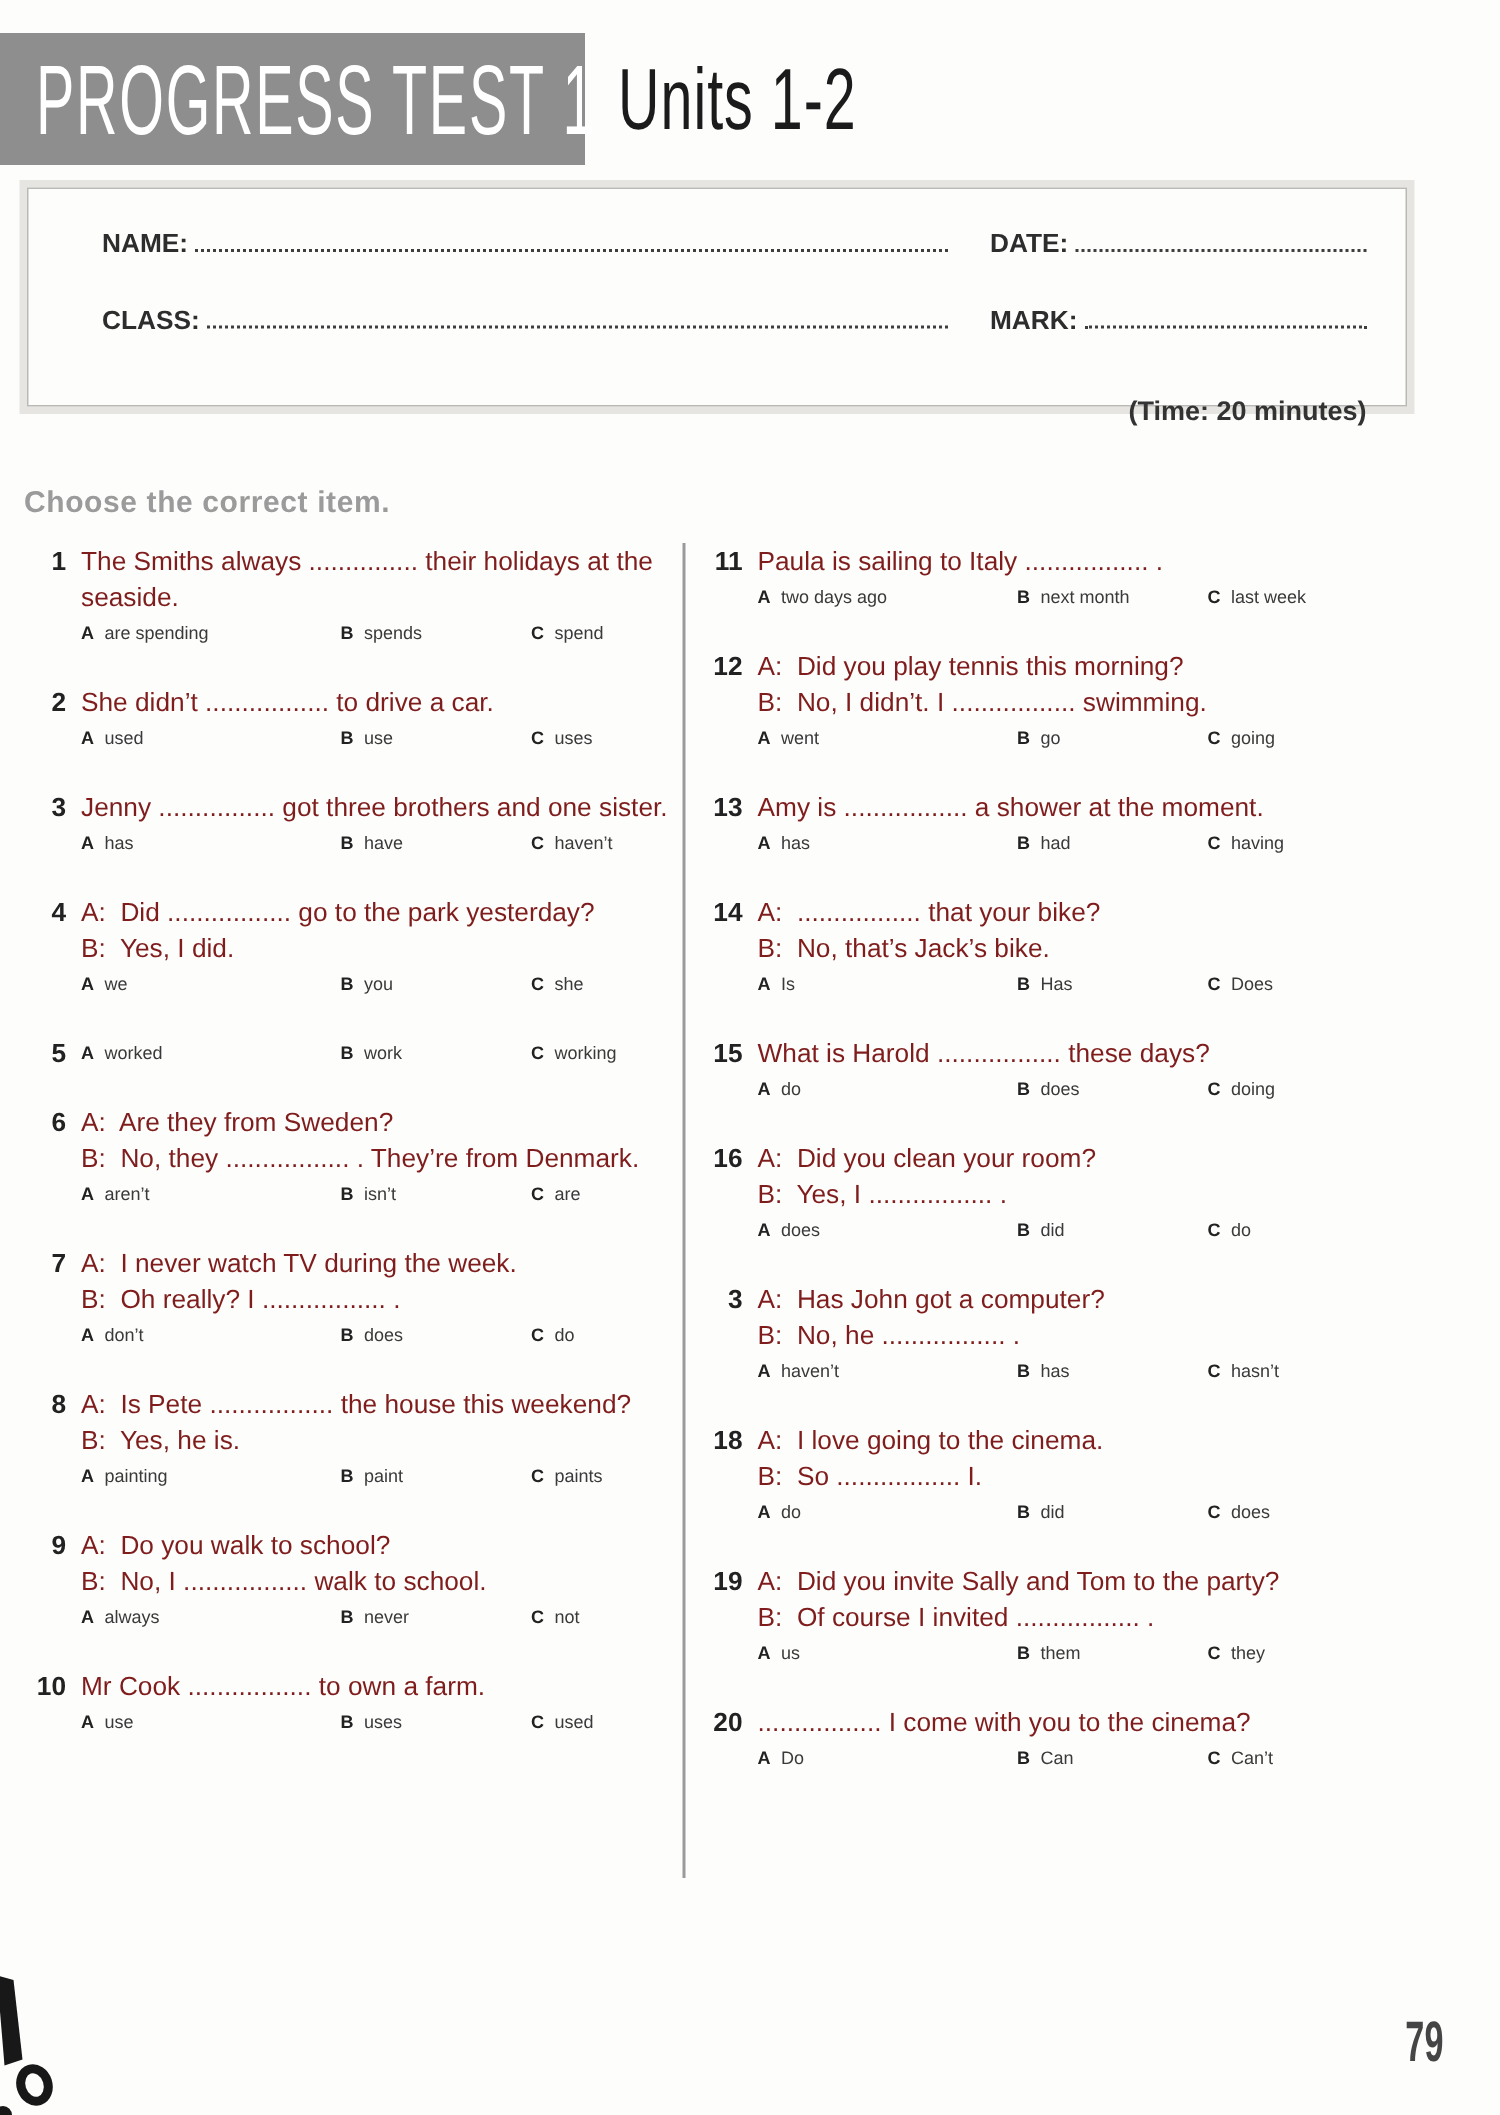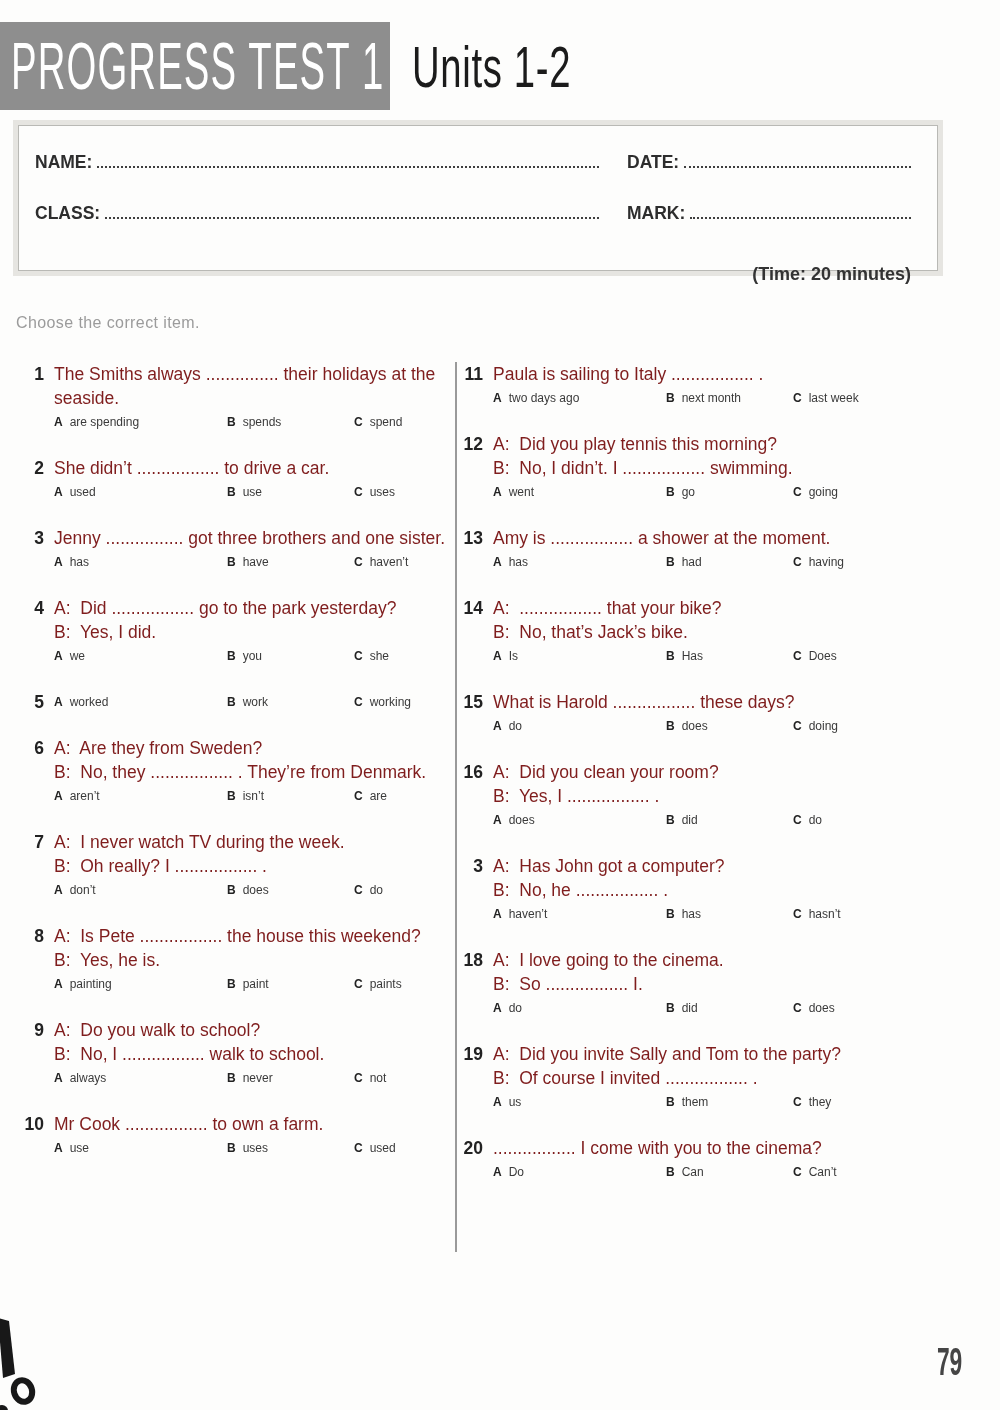--- a/index.html
+++ b/index.html
@@ -12,21 +12,21 @@
     font-family: "Liberation Sans", sans-serif;
     color: #2d2d2d;
     overflow: hidden;
   }
 
   
   .title-band {
     position: absolute; left: 0; top: 22px;
     width: 390px; height: 88px;
     display: flex; align-items: center;
-    padding-left: 11px;
+    padding-left: 24px;
   }
   .title-text {
     color: #ffffff;
     font-size: 66px;
     font-weight: 400;
     letter-spacing: 2px;
     white-space: nowrap;
     transform: scaleX(0.58);
     transform-origin: 0 50%;
   }
@@ -45,50 +45,50 @@
     background: #fdfdfc;
     border: 1px solid #b9b9b5;
     box-shadow: 0 0 0 5px #e6e5e1;
     padding: 26px 24px 8px 16px;
   }
   .info-row {
     display: flex; align-items: baseline;
     font-weight: bold; font-size: 17.5px; color: #2d2d2d;
     margin-bottom: 30px;
   }
-  .field { display: flex; align-items: baseline; }
+  .field { display: flex; align-items: baseline; margin-left: 33px; }
   .field-left  { flex: 0 0 566px; }
   .field-right { flex: 1; margin-left: 26px; }
   .dotline {
     flex: 1;
     border-bottom: 2.5px dotted #3e3e3e;
     margin: 0 2px 3px 5px;
   }
   .time-note {
     text-align: right;
     font-weight: bold; font-size: 18px; color: #333;
     padding-right: 2px;
     margin-top: 40px;
   }
 
   
   .instruction {
-    position: absolute; left: 16px; top: 314px;
-    font-size: 16px; font-weight: normal;
+    position: absolute; left: 16px; top: 324px;
+    font-size: 20px; font-weight: bold;
     color: #9b9b9b; letter-spacing: 0.4px;
   }
 
   
   .columns {
     position: absolute; left: 0; top: 362px; width: 1000px;
     display: flex; align-items: flex-start;
   }
   .col-left  { flex: 0 0 455px; padding-left: 18px; }
   .divider   { flex: 0 0 2px; height: 890px; background: #9a9a9a; }
-  .col-right { flex: 1; }
+  .col-right { flex: 1; padding-left: 12px; }
 
   .question { display: flex; margin-bottom: 22px; }
   .qnum {
     flex: 0 0 26px; margin-right: 10px;
     font-weight: bold; font-size: 17.5px; line-height: 24px;
     text-align: right; color: #222;
   }
   .qbody { flex: 1; }
   .qline { font-size: 17.5px; line-height: 24px; white-space: pre; color: #7f1d1d; }
   .opts {

